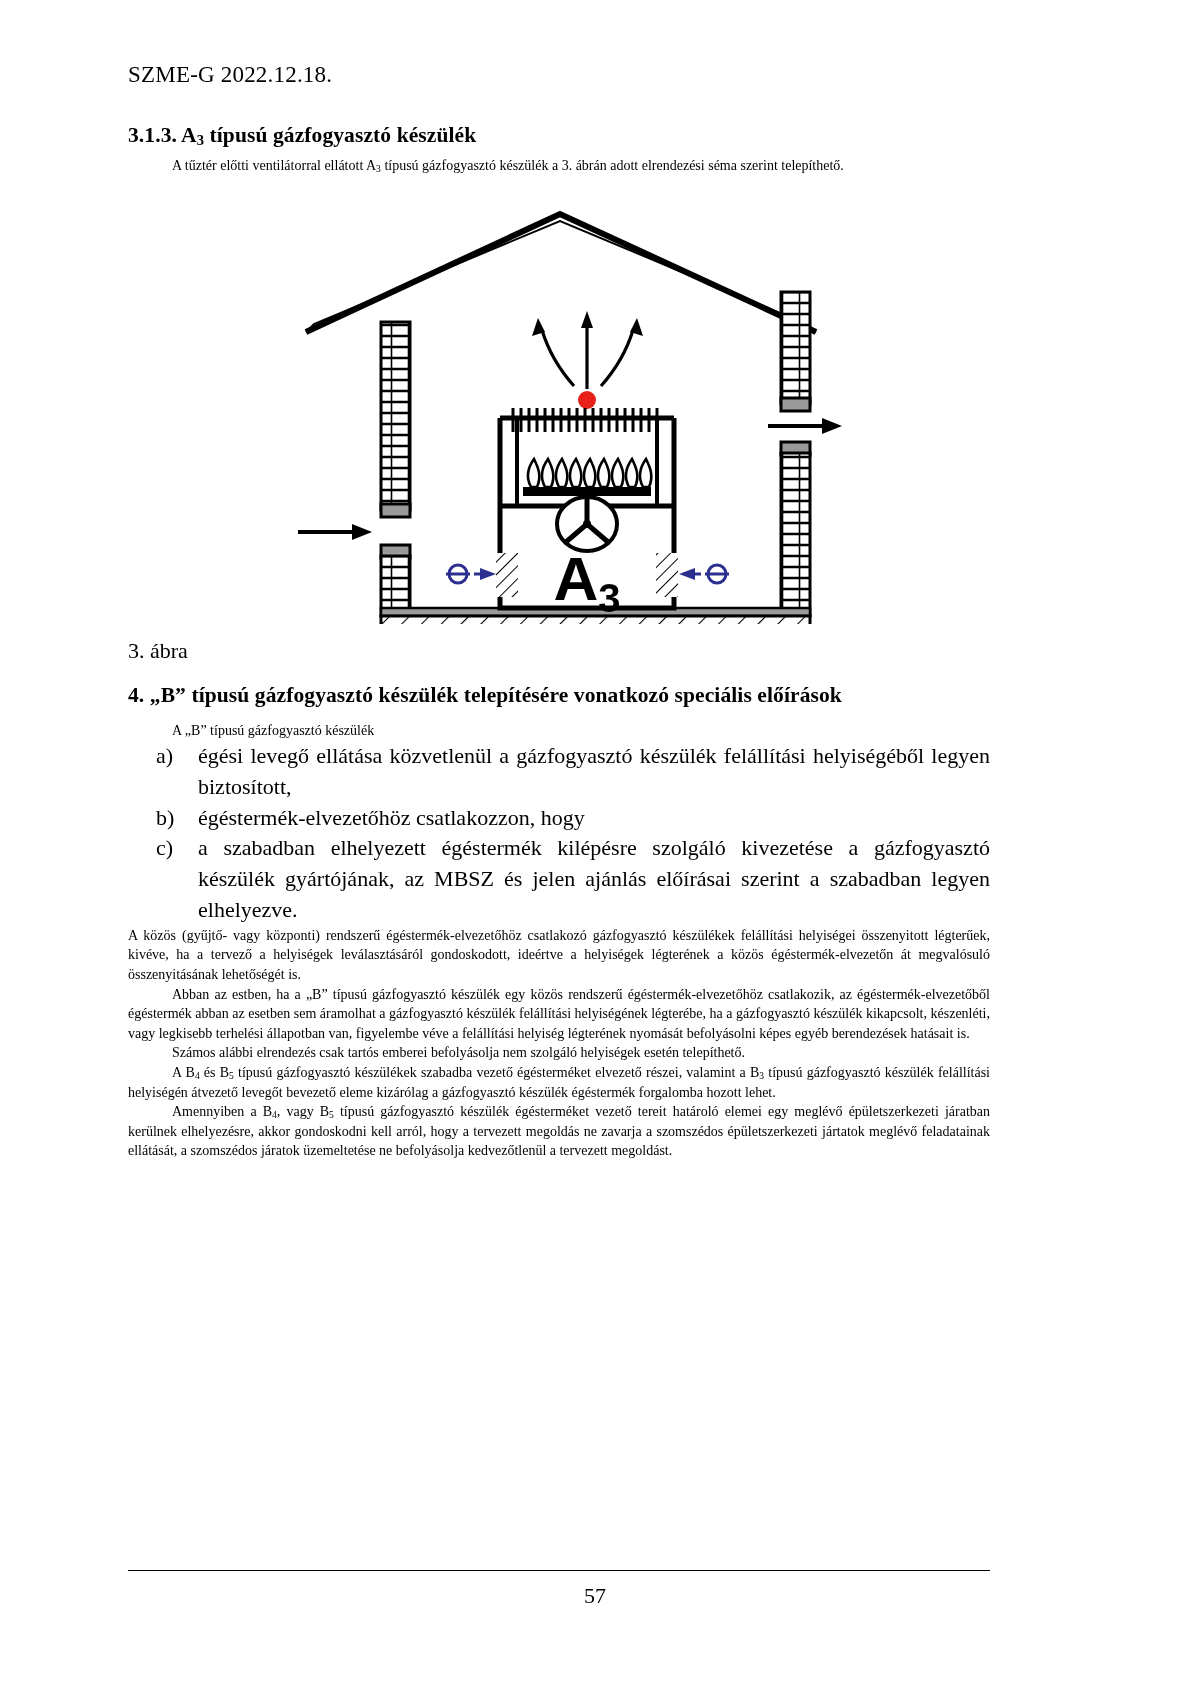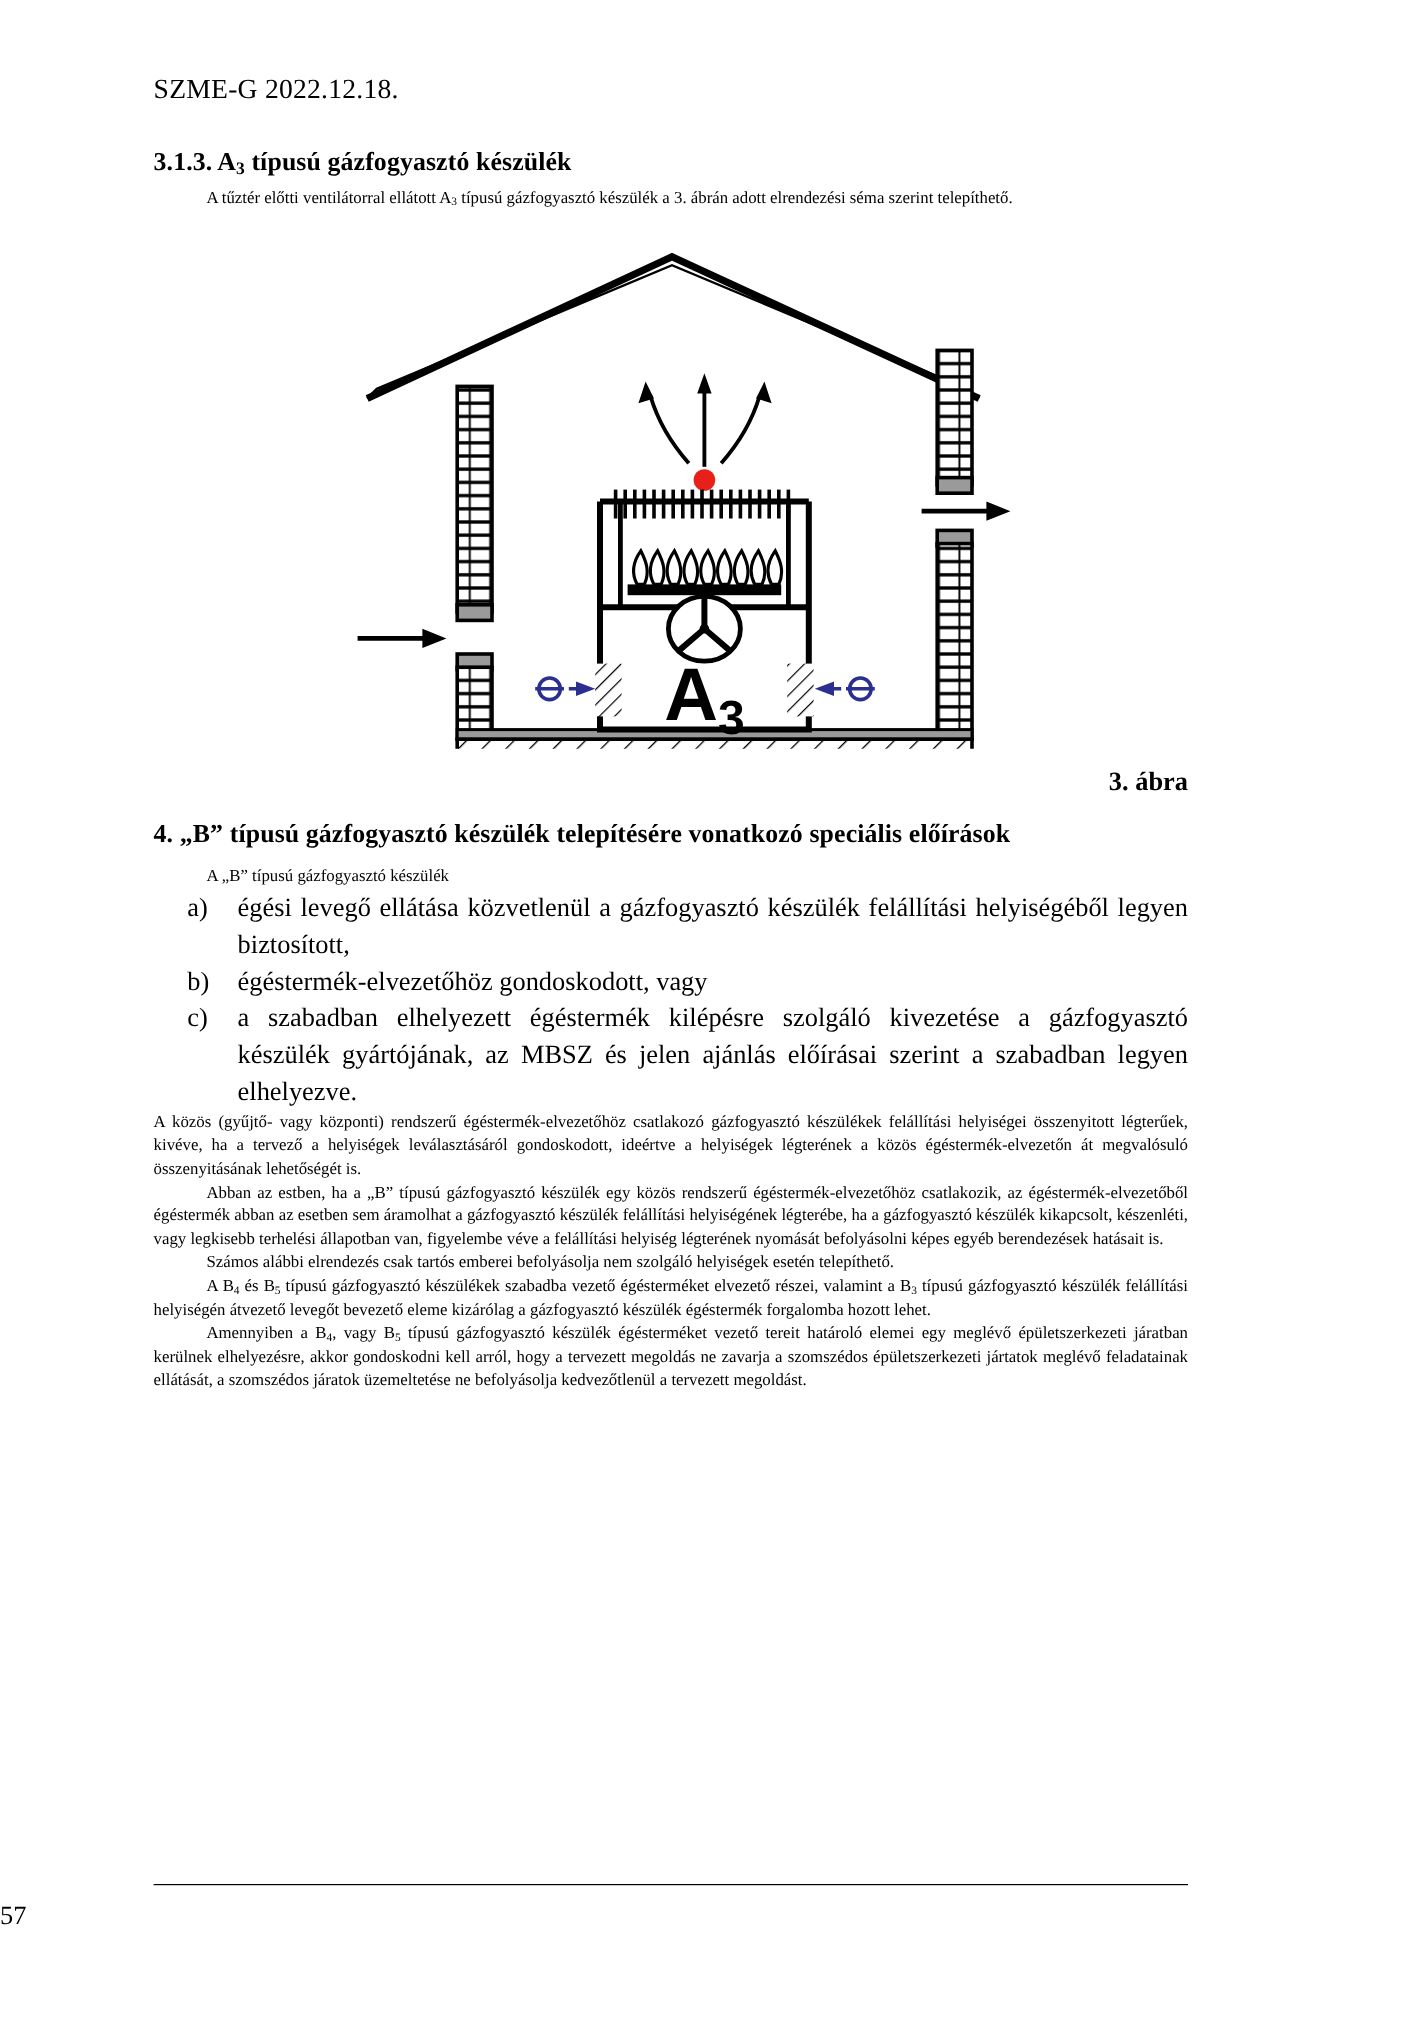--- a/index.html
+++ b/index.html
@@ -65,23 +65,22 @@
     text-align: center;
   }
   .figure-box {
     width: 862px;
     height: 420px;
     position: relative;
     margin: 11px auto;
   }
   .fig-caption {
     font-size: 22px;
-    text-align: right;
+    text-align: left;
     margin-top: 14px;
-    font-weight: bold;
   }
 
   
   ul.alpha {
     list-style: none;
     margin: 0;
     padding: 0;
   }
   ul.alpha li {
     font-size: 22px;
@@ -103,20 +102,21 @@
     top: 1570px;
     width: 862px;
     height: 1px;
     background: #000;
   }
   .page-number {
     position: absolute;
     top: 1583px;
     left: 0;
     width: 1190px;
+    text-align: center;
     font-size: 22px;
   }
 </style>
 </head>
 <body>
 
 <div class="page">
 
   <div class="running-head">SZME-G 2022.12.18.</div>
 
@@ -279,21 +279,21 @@
       </div>
       <div class="fig-caption">3. ábra</div>
     </div>
 
     <h3 class="sec-head" style="margin-top:18px;">4. „B” típusú gázfogyasztó készülék telepítésére vonatkozó speciális előírások</h3>
 
     <p class="para" style="margin-top:12px;">A „B” típusú gázfogyasztó készülék</p>
 
     <ul class="alpha">
       <li><span class="mark">a)</span><span>égési levegő ellátása közvetlenül a gázfogyasztó készülék felállítási helyiségéből legyen biztosított,</span></li>
-      <li><span class="mark">b)</span><span>égéstermék-elvezetőhöz gondoskodott, vagy</span></li>
+      <li><span class="mark">b)</span><span>égéstermék-elvezetőhöz csatlakozzon, hogy</span></li>
       <li><span class="mark">c)</span><span>a szabadban elhelyezett égéstermék kilépésre szolgáló kivezetése a gázfogyasztó készülék gyártójának, az MBSZ és jelen ajánlás előírásai szerint a szabadban legyen elhelyezve.</span></li>
     </ul>
 
     <p class="para noindent">A közös (gyűjtő- vagy központi) rendszerű égéstermék-elvezetőhöz csatlakozó gázfogyasztó készülékek felállítási helyiségei összenyitott légterűek, kivéve, ha a tervező a helyiségek leválasztásáról gondoskodott, ideértve a helyiségek légterének a közös égéstermék-elvezetőn át megvalósuló összenyitásának lehetőségét is.</p>
     <p class="para">Abban az estben, ha a „B” típusú gázfogyasztó készülék egy közös rendszerű égéstermék-elvezetőhöz csatlakozik, az égéstermék-elvezetőből égéstermék abban az esetben sem áramolhat a gázfogyasztó készülék felállítási helyiségének légterébe, ha a gázfogyasztó készülék kikapcsolt, készenléti, vagy legkisebb terhelési állapotban van, figyelembe véve a felállítási helyiség légterének nyomását befolyásolni képes egyéb berendezések hatásait is.</p>
     <p class="para">Számos alábbi elrendezés csak tartós emberei befolyásolja nem szolgáló helyiségek esetén telepíthető.</p>
 
     <p class="para"><span>A B</span><sub>4</sub><span> és B</span><sub>5</sub><span> típusú gázfogyasztó készülékek szabadba vezető égésterméket elvezető részei, valamint a B</span><sub>3</sub><span> típusú gázfogyasztó készülék felállítási helyiségén átvezető levegőt bevezető eleme kizárólag a gázfogyasztó készülék égéstermék forgalomba hozott lehet.</span></p>
 
     <p class="para"><span>Amennyiben a B</span><sub>4</sub><span>, vagy B</span><sub>5</sub><span> típusú gázfogyasztó készülék égésterméket vezető tereit határoló elemei egy meglévő épületszerkezeti járatban kerülnek elhelyezésre, akkor gondoskodni kell arról, hogy a tervezett megoldás ne zavarja a szomszédos épületszerkezeti jártatok meglévő feladatainak ellátását, a szomszédos járatok üzemeltetése ne befolyásolja kedvezőtlenül a tervezett megoldást.</span></p>

